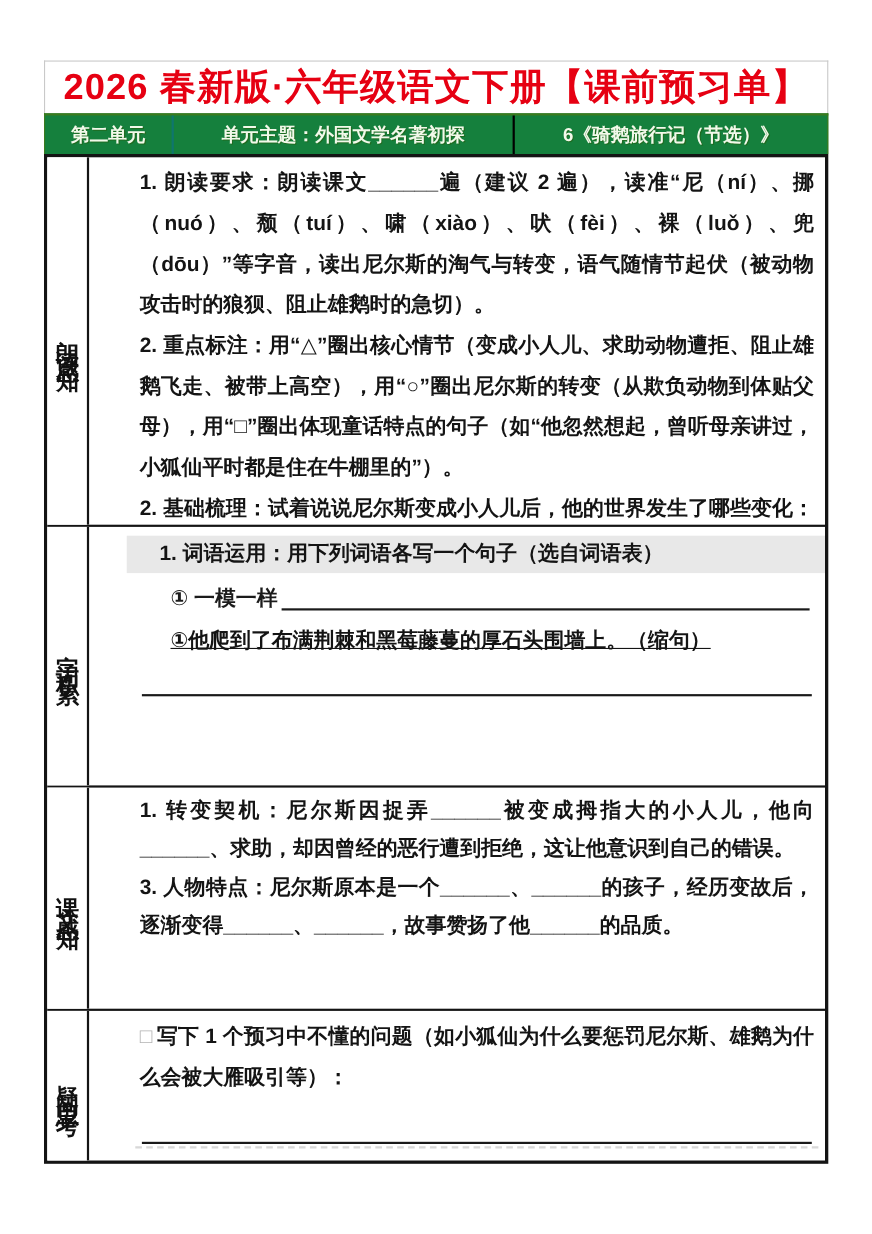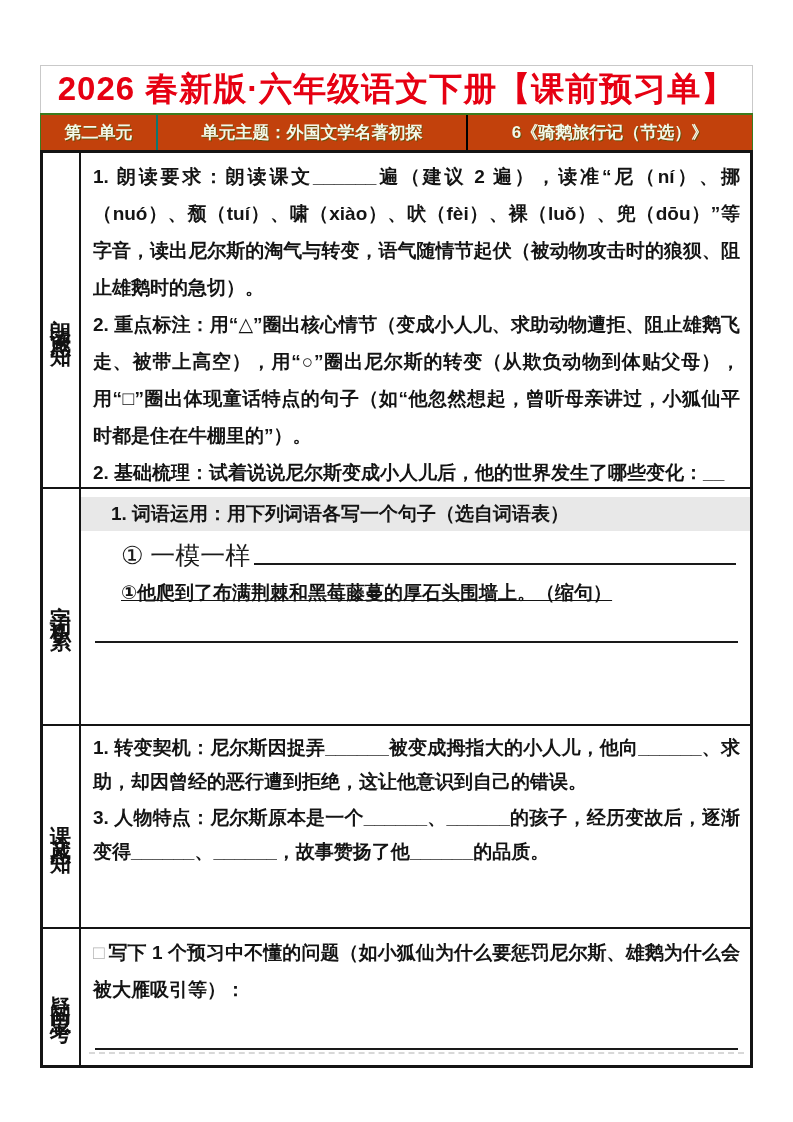--- a/index.html
+++ b/index.html
@@ -1,36 +1,36 @@
 <!DOCTYPE html>
 <html><head>
 <meta charset="utf-8">
 <style>
   html,body{margin:0;padding:0;}
   body{
     width:793px;height:1122px;background:#ffffff;position:relative;
     font-family:"Liberation Sans","DejaVu Sans",sans-serif;
     color:#1b1b1b;
   }
-  .sheet{position:absolute;left:40px;top:65px;width:713px;}
+  .sheet{position:absolute;left:40px;top:55px;width:713px;}
 
   
   .title-row{
     box-sizing:border-box;height:48px;background:#ffffff;
     border:1px solid #c9c9c9;border-bottom:none;
     display:flex;align-items:center;justify-content:center;
   }
   .title-row h1{
     margin:0;font-size:33px;font-weight:bold;color:#e60012;
     letter-spacing:1px;white-space:nowrap;
   }
 
   
   .unit-bar{
-    box-sizing:border-box;height:37px;display:flex;background:#c2410c;
+    box-sizing:border-box;height:37px;display:flex;background:#15803d;
     border-top:2px solid #3c7a1e;border-left:1px solid #3c7a1e;border-right:1px solid #3c7a1e;text-align:right;
   }
   .unit-bar .cell{
     display:flex;align-items:center;justify-content:center;
     font-size:17px;font-weight:bold;color:#f2f9ea;
     text-shadow:1px 1px 0 rgba(40,90,10,.55);
     white-space:nowrap;
   }
   .unit-bar .c1{width:115px;}
   .unit-bar .c2{width:308px;border-left:2px solid #0f766e;}
@@ -48,40 +48,40 @@
   .label-cell{
     box-sizing:border-box;width:38px;border-right:2px solid #141414;
     display:flex;align-items:center;justify-content:center;background:#fff;
   }
   .vlabel{
     writing-mode:vertical-lr;text-orientation:upright;
     font-size:21px;font-weight:bold;letter-spacing:9px;line-height:1;
     color:#111;
   }
   .content-cell{
-    box-sizing:border-box;flex:1;padding:5px 10px 0 12px;overflow:hidden;
+    box-sizing:border-box;flex:1;padding:5px 10px 0 12px;overflow:hidden;margin-left:34px;
   }
   .para{
     margin:0;font-size:19px;line-height:37px;font-weight:bold;
     text-align:justify;color:#141414;
   }
   .r3 .para{line-height:34px;margin-bottom:2px;}
 
   
   .shaded{
     background:#e8e8e8;margin:3px -10px 3px -12px;padding:2px 10px 2px 30px;
     font-size:19px;line-height:30px;font-weight:bold;color:#141414;
   }
 
   
   .word-line{
     display:flex;align-items:flex-end;padding-left:28px;height:40px;
   }
   .word-line .w{
-    font-size:25px;line-height:38px;font-weight:normal;white-space:nowrap;
+    font-size:19px;line-height:38px;font-weight:bold;white-space:nowrap;
   }
   .word-line .line-fill{
     flex:1;border-bottom:2px solid #1a1a1a;margin:0 4px 9px 4px;height:1px;
   }
 
   .indent{padding-left:28px;text-decoration:underline;}
 
   
   .answer-line{
     position:relative;border-bottom:2px solid #1a1a1a;height:30px;margin:0 2px;

